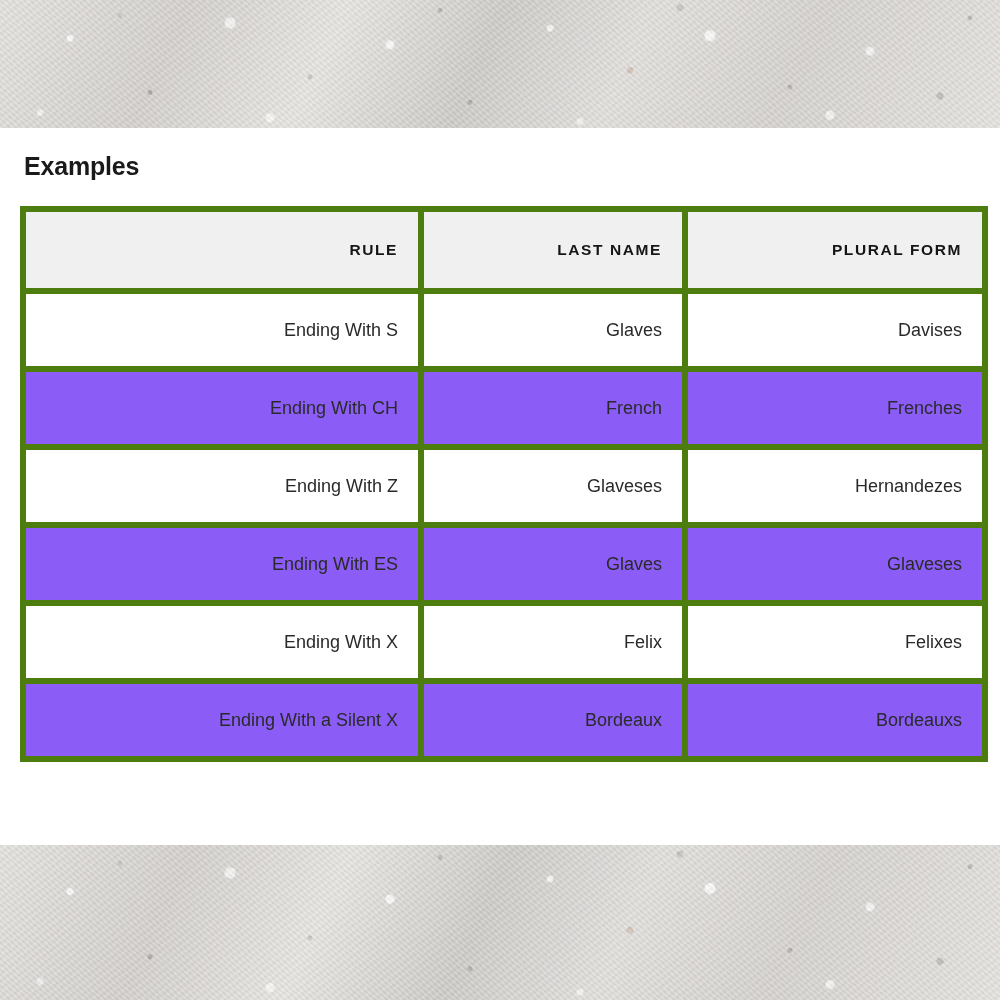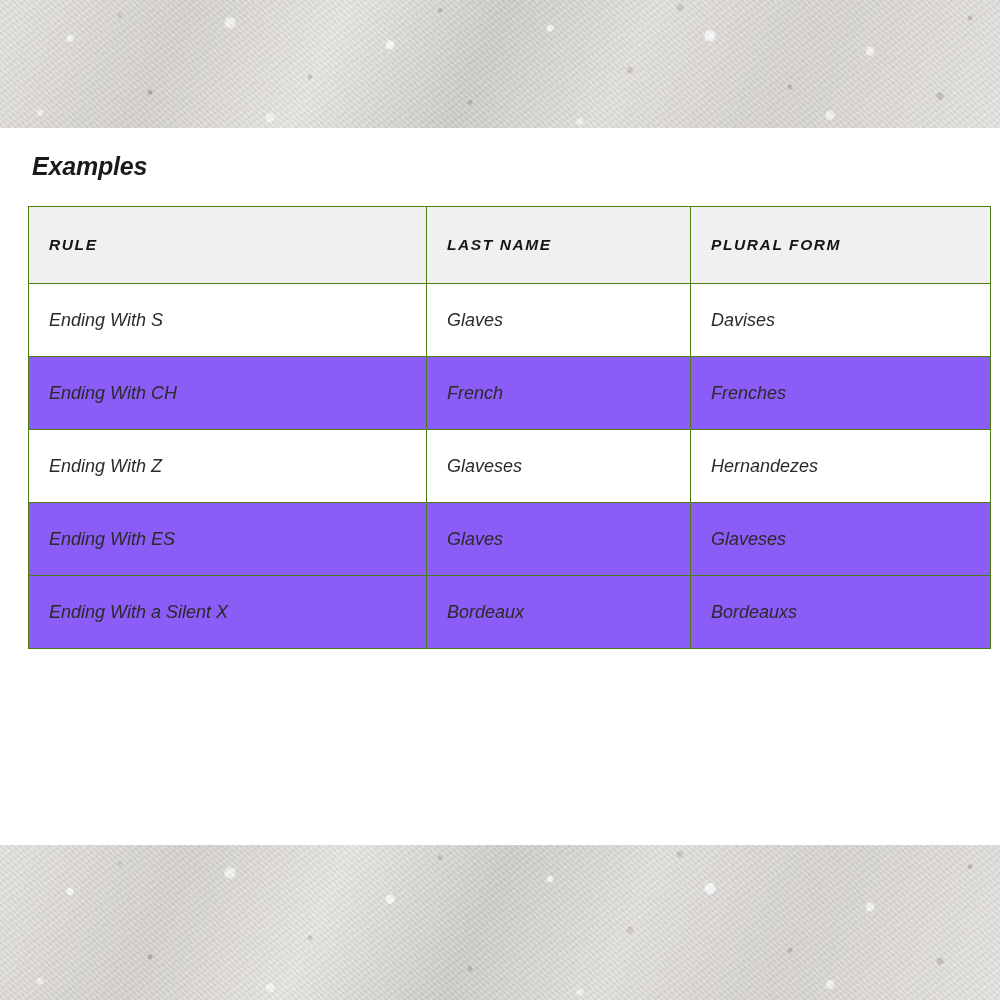--- a/index.html
+++ b/index.html
@@ -58,26 +58,25 @@
       repeating-linear-gradient(-37deg, rgba(255,255,255,0.07) 0 3px, rgba(0,0,0,0.025) 3px 6px);
     opacity: 0.9;
   }
 
   #band-top { top: 0; height: 128px; }
   #band-bottom { top: 845px; height: 155px; }
 
   
   #content {
     position: absolute;
-    left: 8px;
+    left: 0;
     top: 128px;
     width: 944px;
     height: 717px;
     background: #ffffff;
-    font-style: italic;
   }
 
   #heading {
     position: absolute;
     left: 24px;
     top: 24px;
     font-size: 25px;
     font-weight: bold;
     color: #1a1a1a;
     letter-spacing: -0.2px;
@@ -91,22 +90,22 @@
   }
 
   table.examples {
     border-collapse: collapse;
     width: 962px;
     table-layout: fixed;
   }
 
   table.examples th,
   table.examples td {
-    border: 1px solid #4d7c0f;
-    text-align: left;
+    border: 6px solid #4d7c0f;
+    text-align: right;
     vertical-align: middle;
     color: #1f1f1f;
   }
 
   table.examples thead th {
     background: #f0f0f0;
     height: 76px;
     padding: 0 20px;
     font-size: 15.5px;
     font-weight: bold;
@@ -170,20 +169,25 @@
           <tr class="odd">
             <td>Ending With Z</td>
             <td>Glaveses</td>
             <td>Hernandezes</td>
           </tr>
           <tr class="even">
             <td>Ending With ES</td>
             <td>Glaves</td>
             <td>Glaveses</td>
           </tr>
+          <tr class="odd">
+            <td>Ending With X</td>
+            <td>Felix</td>
+            <td>Felixes</td>
+          </tr>
           <tr class="even">
             <td>Ending With a Silent X</td>
             <td>Bordeaux</td>
             <td>Bordeauxs</td>
           </tr>
         </tbody>
       </table>
     </div>
 
   </div>

